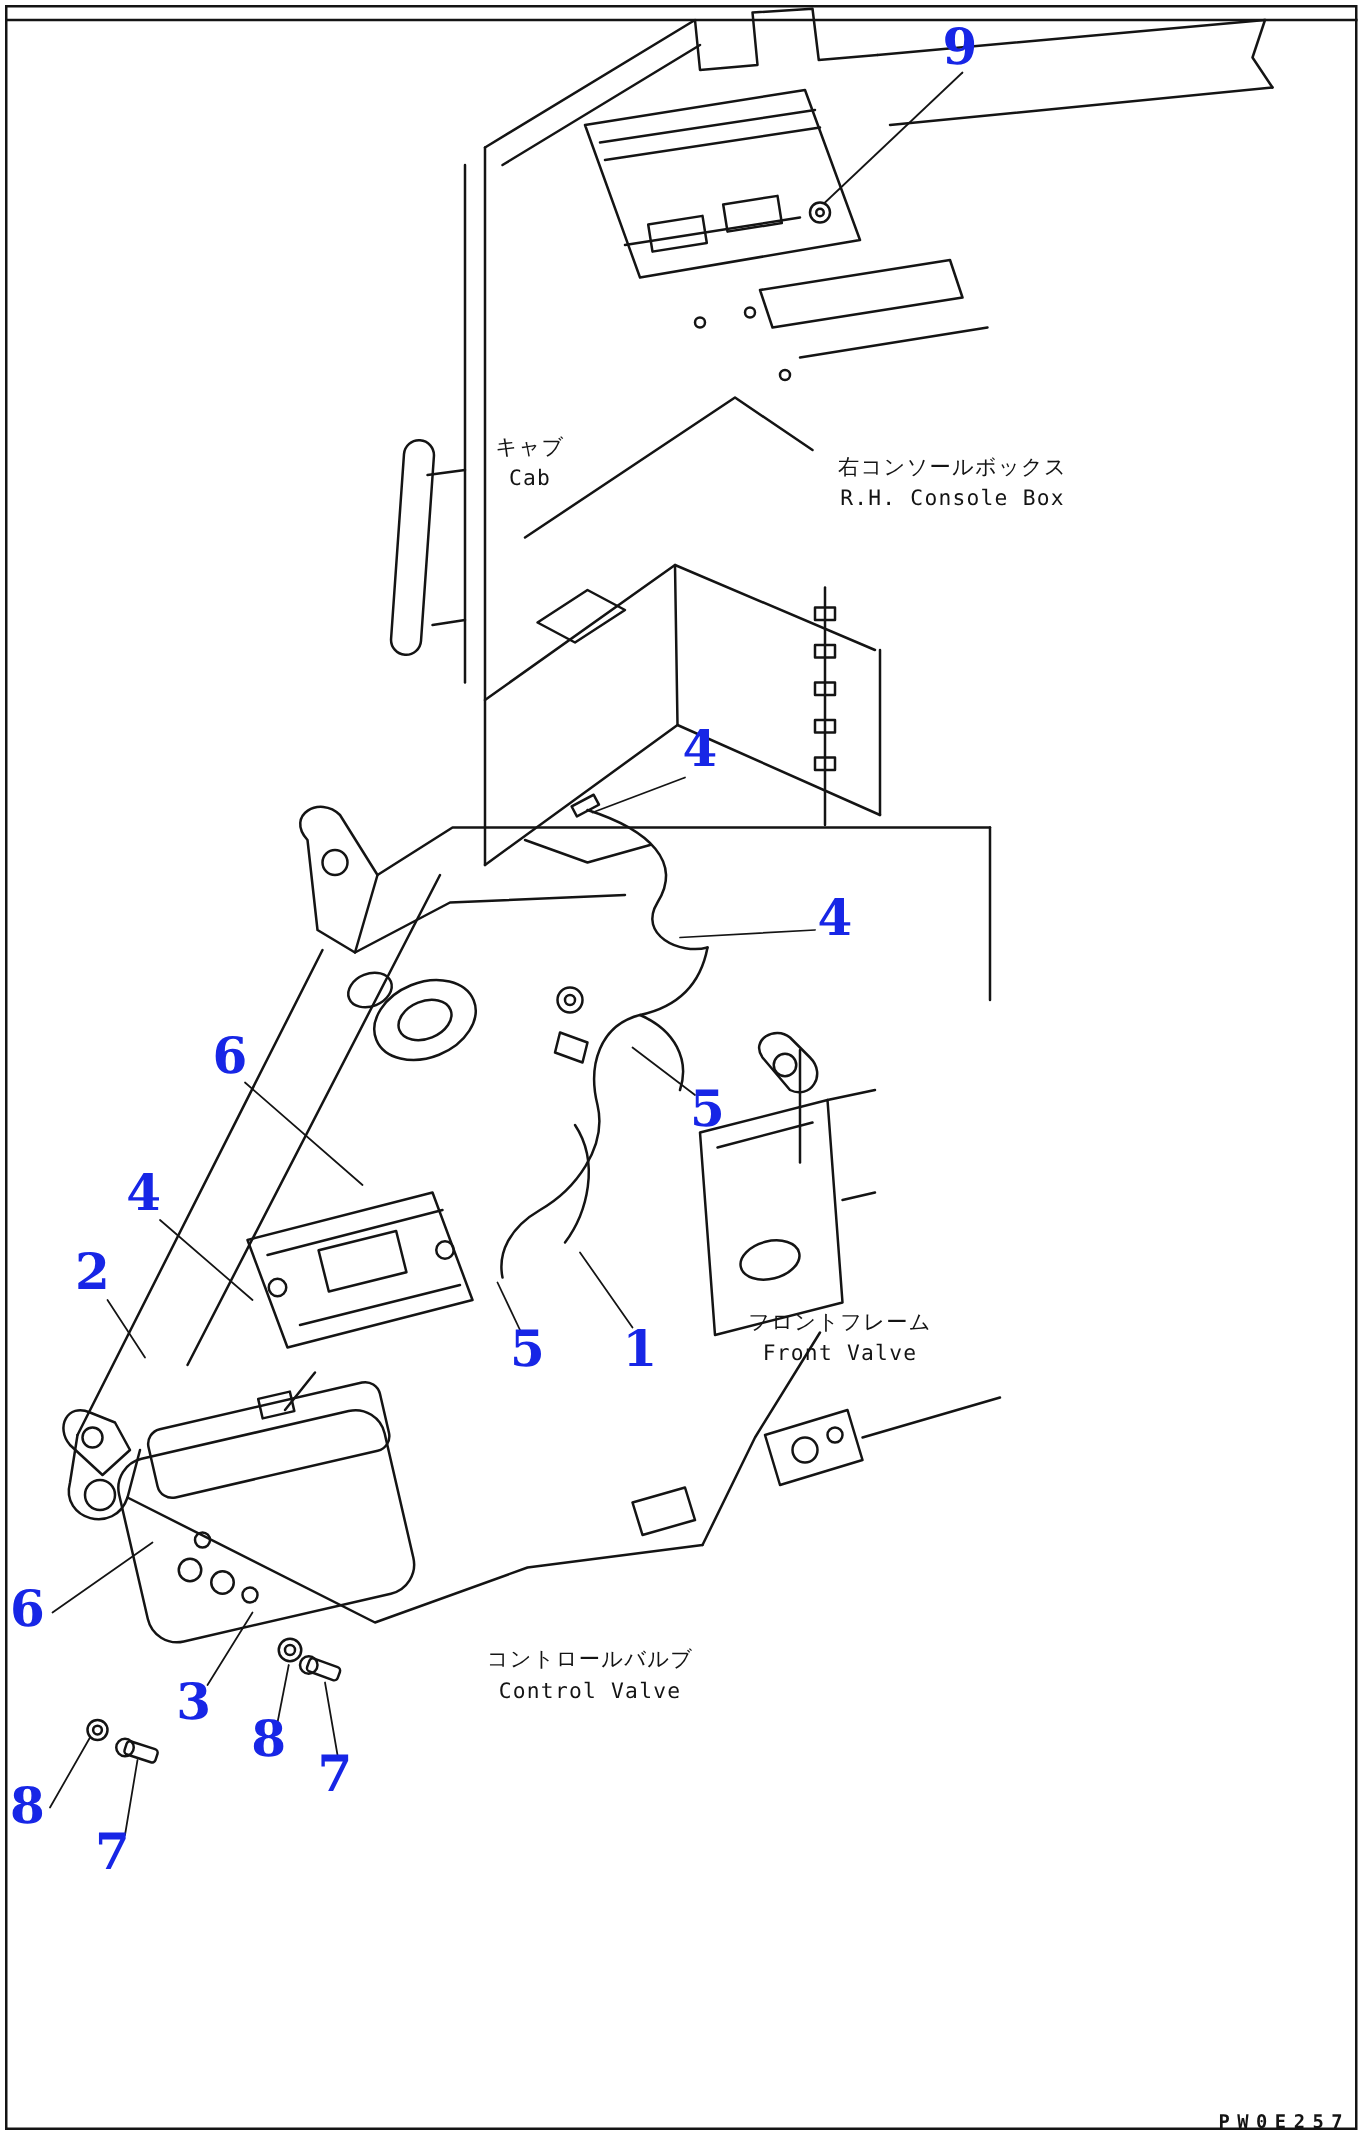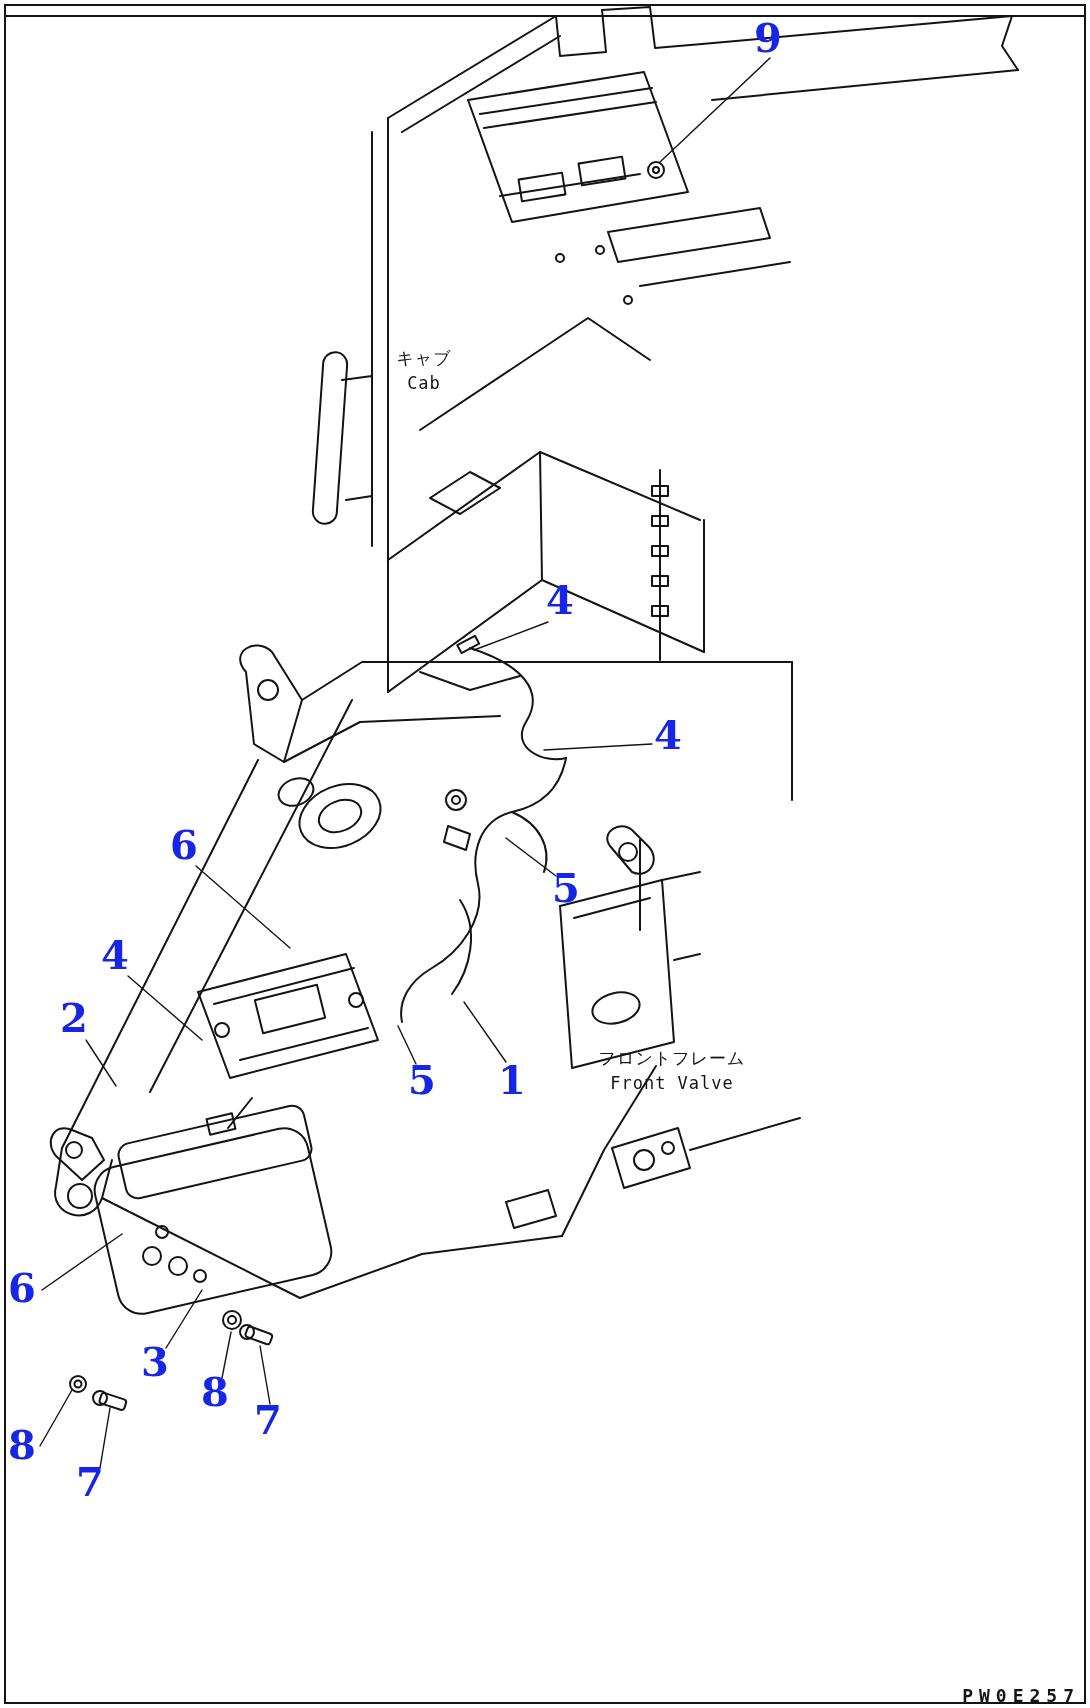--- a/index.html
+++ b/index.html
@@ -19,21 +19,21 @@
     color:var(--callout-blue,#1726e6);
     user-select:none;white-space:nowrap;
   }
   .part-label{
     position:absolute;transform:translate(-50%,0);
     text-align:center;font-size:17px;line-height:1.45;
     letter-spacing:1px;white-space:nowrap;color:#141414;
   }
   .drawing-number{
     position:absolute;right:10px;bottom:2px;
-    font-size:18px;font-weight:bold;letter-spacing:6px;color:#141414;
+    font-size:15px;font-weight:bold;letter-spacing:6px;color:#141414;
   }
 </style>
 </head>
 <body>
 
 <div class="sheet">
 
   <div class="border-frame"></div>
   <div class="border-topline"></div>
 
@@ -190,22 +190,30 @@
   <div class="callout" style="left:215px;top:1392px">8</div>
   <div class="callout" style="left:268px;top:1420px">7</div>
   <div class="callout" style="left:22px;top:1445px">8</div>
   <div class="callout" style="left:90px;top:1482px">7</div>
 
   <div class="part-label" style="left:424px;top:346px">
     <div>キャブ</div>
     <div>Cab</div>
   </div>
 
+  <div class="part-label" style="left:762px;top:362px">
+    <div>右コンソールボックス</div>
+    <div>R.H. Console Box</div>
+  </div>
 
   <div class="part-label" style="left:672px;top:1046px">
     <div>フロントフレーム</div>
     <div>Front Valve</div>
   </div>
 
+  <div class="part-label" style="left:472px;top:1316px">
+    <div>コントロールバルブ</div>
+    <div>Control Valve</div>
+  </div>
 
   <div class="drawing-number">PW0E257</div>
 
 </div>
 
 </body></html>

